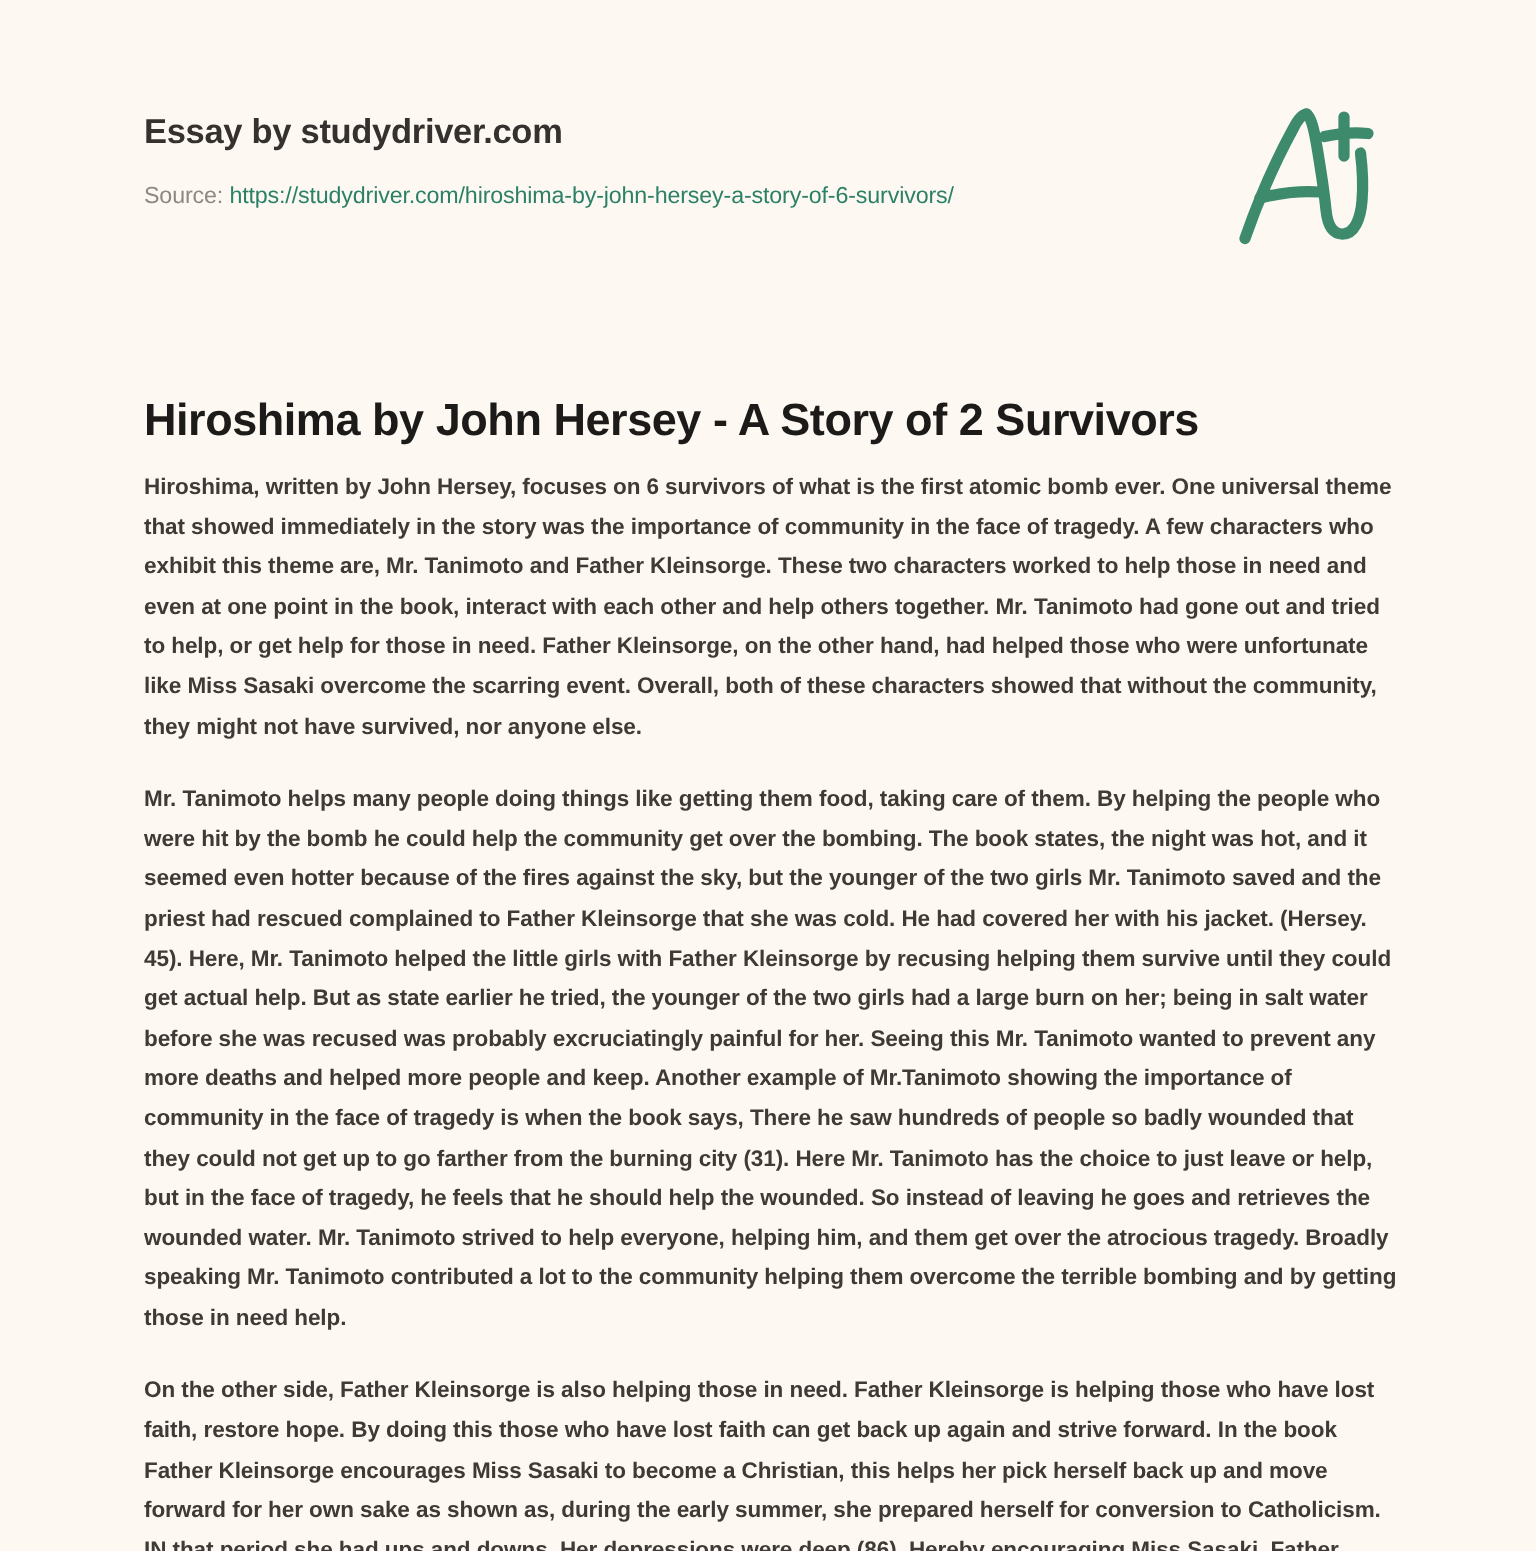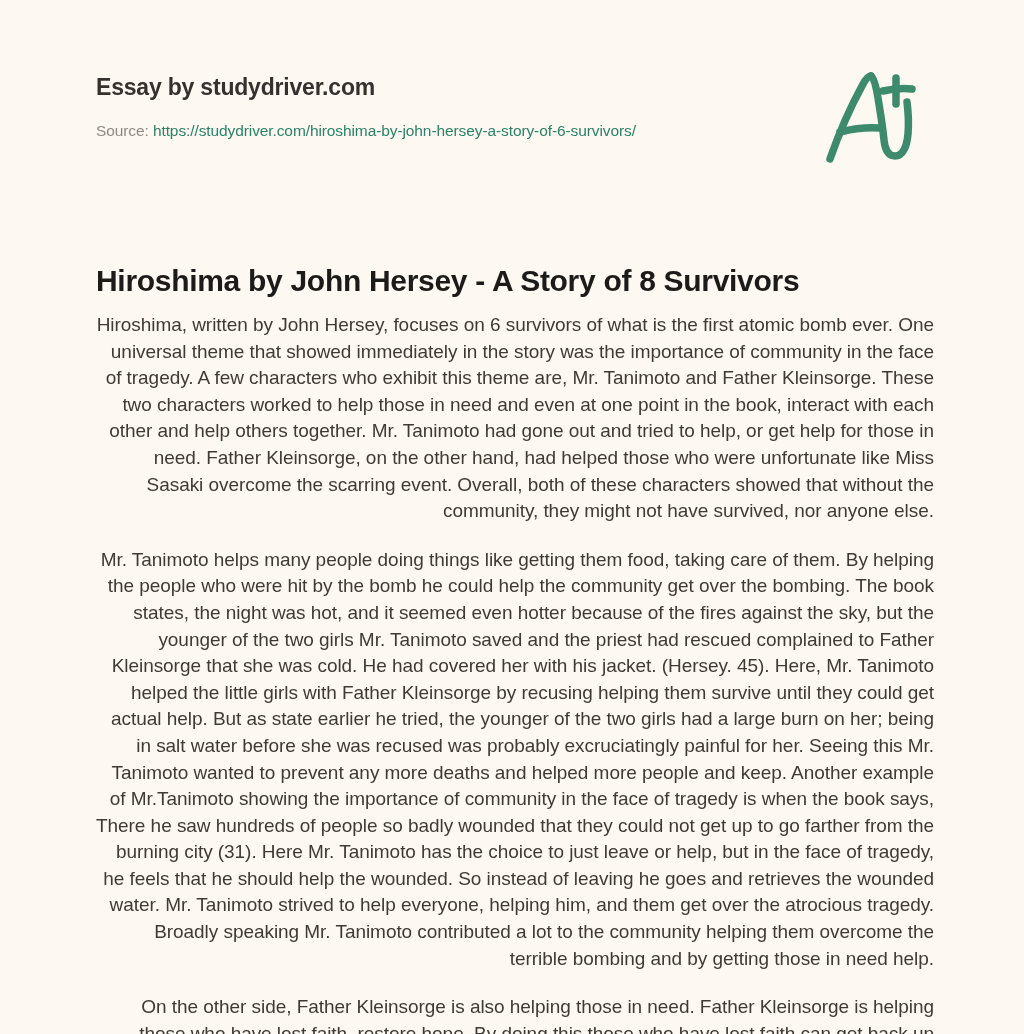--- a/index.html
+++ b/index.html
@@ -89,25 +89,26 @@
   
   .article {
     position: absolute;
     left: 96px;
     top: 312px;
     width: 838px;
   }
 
   .article p {
     margin: 0 0 22px 0;
-    font-size: 19px;
+    font-size: 15px;
     line-height: 26.6px;
     color: #3f3a36;
-    text-align: right;
+    text-align: left;
     letter-spacing: -0.05px;
+    font-weight: bold;
   }
   .article p:last-child {
     margin-bottom: 0;
   }
 </style>
 </head>
 <body>
 
 <div class="page">
 
@@ -134,21 +135,21 @@
 
           <path d="M84 20 C 84 28, 84 38, 84 46"></path>
 
           <path d="M71 33 C 80 31, 91 30, 100 31"></path>
         </g>
       </svg>
     </div>
 
   </div>
 
-  <h1 class="title">Hiroshima by John Hersey - A Story of 8 Survivors</h1>
+  <h1 class="title">Hiroshima by John Hersey - A Story of 2 Survivors</h1>
 
   <div class="article">
     <p>Hiroshima, written by John Hersey, focuses on 6 survivors of what is the first atomic bomb ever. One universal theme that showed immediately in the story was the importance of community in the face of tragedy. A few characters who exhibit this theme are, Mr. Tanimoto and Father Kleinsorge. These two characters worked to help those in need and even at one point in the book, interact with each other and help others together. Mr. Tanimoto had gone out and tried to help, or get help for those in need. Father Kleinsorge, on the other hand, had helped those who were unfortunate like Miss Sasaki overcome the scarring event. Overall, both of these characters showed that without the community, they might not have survived, nor anyone else.</p>
     <p>Mr. Tanimoto helps many people doing things like getting them food, taking care of them. By helping the people who were hit by the bomb he could help the community get over the bombing. The book states, the night was hot, and it seemed even hotter because of the fires against the sky, but the younger of the two girls Mr. Tanimoto saved and the priest had rescued complained to Father Kleinsorge that she was cold. He had covered her with his jacket. (Hersey. 45). Here, Mr. Tanimoto helped the little girls with Father Kleinsorge by recusing helping them survive until they could get actual help. But as state earlier he tried, the younger of the two girls had a large burn on her; being in salt water before she was recused was probably excruciatingly painful for her. Seeing this Mr. Tanimoto wanted to prevent any more deaths and helped more people and keep. Another example of Mr.Tanimoto showing the importance of community in the face of tragedy is when the book says, There he saw hundreds of people so badly wounded that they could not get up to go farther from the burning city (31). Here Mr. Tanimoto has the choice to just leave or help, but in the face of tragedy, he feels that he should help the wounded. So instead of leaving he goes and retrieves the wounded water. Mr. Tanimoto strived to help everyone, helping him, and them get over the atrocious tragedy. Broadly speaking Mr. Tanimoto contributed a lot to the community helping them overcome the terrible bombing and by getting those in need help.</p>
     <p>On the other side, Father Kleinsorge is also helping those in need. Father Kleinsorge is helping those who have lost faith, restore hope. By doing this those who have lost faith can get back up again and strive forward. In the book Father Kleinsorge encourages Miss Sasaki to become a Christian, this helps her pick herself back up and move forward for her own sake as shown as, during the early summer, she prepared herself for conversion to Catholicism. IN that period she had ups and downs. Her depressions were deep (86). Hereby encouraging Miss Sasaki, Father Kleinsorge had shown what he as a part of her community could do to help her get over her depression due to the bombing.</p>
   </div>
 
 </div>
 
 </body></html>

